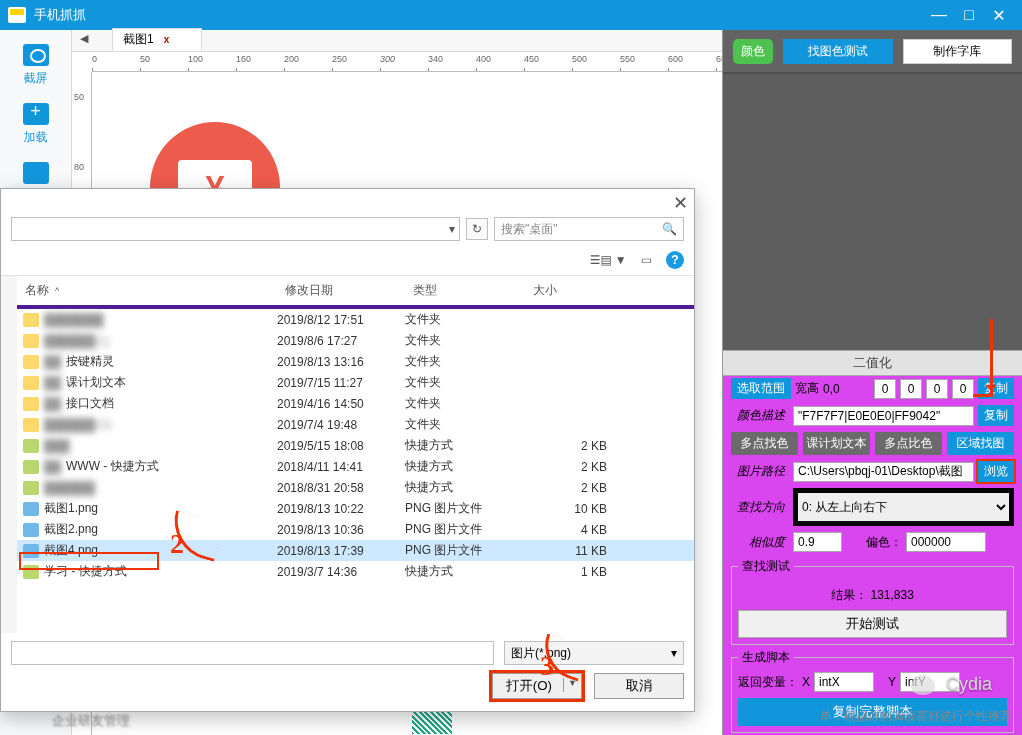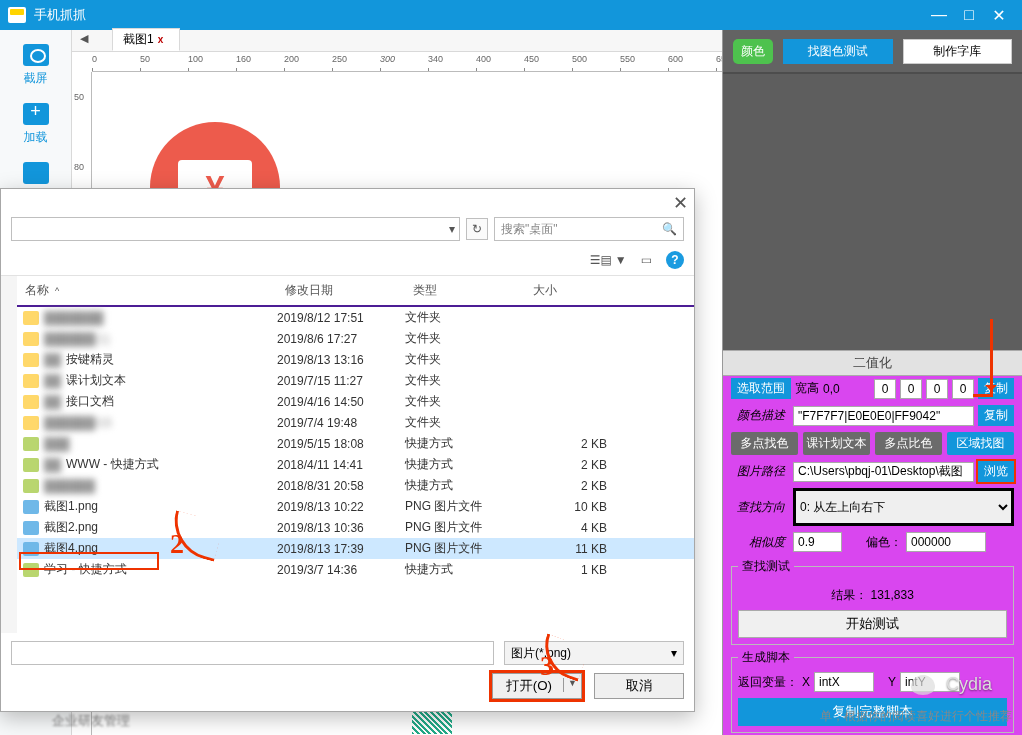--- a/index.html
+++ b/index.html
@@ -15,21 +15,21 @@
 
 .main { display: flex; height: calc(100% - 30px); background: #fff; }
 .left-tool { width: 72px; background: #f7f9fa; border-right: 1px solid #d9d9d9; padding-top: 6px; }
 .left-tool .tbtn { display:flex; flex-direction:column; align-items:center; padding: 8px 0; color:#1296db; cursor:pointer; font-size:12px; }
 .left-tool .tbtn .ic { width: 26px; height: 22px; background: #1296db; border-radius: 3px; margin-bottom: 4px; position:relative; }
 .left-tool .tbtn .ic.add::after { content:"+"; color:#fff; position:absolute; width:100%; text-align:center; font-size:18px; top:-2px;}
 .left-tool .tbtn .ic.cam::after { content:""; position:absolute; left:7px; top:5px; width:12px; height:10px; border:2px solid #fff; border-radius:50%; }
 
 .canvas-area { flex:1; position:relative; background:#fff; }
 .tab-strip { height: 22px; display:flex; align-items:flex-end; padding-left:40px; border-bottom:1px solid #d9d9d9; background:#f7f7f7;}
-.tab { padding: 2px 16px 2px 10px; background:#fff; border:1px solid #d9d9d9; border-bottom-color:#fff; font-size:12px; display:flex; align-items:center; gap:4px; position:relative;}
+.tab { padding: 2px 32px 2px 10px; background:#fff; border:1px solid #d9d9d9; border-bottom-color:#fff; font-size:12px; display:flex; align-items:center; gap:10px; position:relative;}
 .tab .tx { color:#b00; font-weight:bold; font-size:10px; cursor:pointer;}
 .tab-prev { position:absolute; left:8px; top:2px; font-size:11px; color:#555; }
 .ruler-h { height: 20px; border-bottom: 1px solid #bbb; position:relative; margin-left: 20px; background:#fff; font-size:9px; color:#666; white-space:nowrap; overflow:hidden;}
 .ruler-h span { position:absolute; top:2px; }
 .ruler-h span::before { content:""; position:absolute; left:0; top:14px; height:4px; width:1px; background:#888;}
 .ruler-v { position:absolute; left:0; top:42px; bottom:0; width:20px; border-right:1px solid #bbb; background:#fff; font-size:9px; color:#666; }
 .ruler-v span { position:absolute; left:2px; }
 .canvas-inner { position:absolute; left:20px; top:42px; right:0; bottom:0; overflow:hidden; }
 .img-mock { position:absolute; left:58px; top:50px; width:130px; height:130px; background:#ed5b4c; border-radius:50%; display:flex; align-items:center; justify-content:center;}
 .img-mock::before { content:""; position:absolute; left:28px; top:38px; width:74px; height:50px; background:#fff; border-radius:4px;}
@@ -46,21 +46,21 @@
 .rp-body { background:#d946ef; padding: 2px 8px; font-size:12px; }
 .rp-row { display:flex; align-items:center; gap:4px; margin-bottom:6px; }
 .rp-row label { min-width:54px; text-align:right; margin-right:4px;font-style:italic;}
 .rp-row input[type=text] { border:1px solid #a9a9a9; padding:1px 4px; font-size:12px; height:20px; }
 .rp-small-in { width:22px; text-align:center;}
 .rp-btn { background:#1296db; color:#fff; border:none; padding:2px 6px; font-size:12px; cursor:pointer;}
 .rp-tabset { display:flex; gap:5px; margin-bottom:6px;}
 .rp-tab { flex:1; background:#6b6b6b; color:#fff; text-align:center; padding:3px 0; cursor:pointer; font-size:12px; border-radius:2px;}
 .rp-tab.active { background:#1296db;}
 .rp-browse-row input { flex:1;}
-.rp-select { flex:1; border:3px solid #000000; height:38px; font-size:12px;}
+.rp-select { flex:1; border:5px solid #000000; height:38px; font-size:12px;}
 .rp-fieldset { border:1px solid #bbb; padding:6px; margin-top:4px;}
 .rp-fieldset legend { font-size:12px; padding:0 4px;}
 .rp-res { text-align:center; margin:6px 0;}
 .rp-wide-btn { width:100%; background:#f0f0f0; border:1px solid #aaa; padding:4px 0; cursor:pointer;}
 .rp-wide-btn.blue { background:#1296db; color:#fff; border-color:#1296db;}
 .rp-arrow-down { position:absolute; left:973px; top:319px; width:20px; height:78px; border-right:3px solid #e30; border-bottom:3px solid #e30; pointer-events:none; z-index:200;}
 .rp-arrow-down::after { content:""; position:absolute; right:-7px; bottom:-3px; border:6px solid transparent; border-top-color:#e30;}
 .rp-browse-highlight { outline:2px solid #e30;}
 
 
@@ -71,21 +71,21 @@
 .fd-breadcrumb { flex:1; border:1px solid #bfbfbf; height:24px; display:flex; align-items:center; justify-content:flex-end; padding:0 4px;}
 .fd-nav-btn { width:22px; height:22px; border:1px solid #bfbfbf; display:flex; align-items:center; justify-content:center; cursor:pointer; background:#fafafa; color:#555;}
 .fd-search { width:190px; border:1px solid #bfbfbf; height:24px; display:flex; align-items:center; padding:0 6px; color:#888;}
 .fd-search .sicon { margin-left:auto;}
 .fd-toolbar { display:flex; justify-content:flex-end; gap:14px; align-items:center; padding:4px 10px 6px 10px; border-bottom:1px solid #e2e2e2;}
 .fd-tbtn { display:flex; align-items:center; gap:3px; color:#555; cursor:pointer;}
 .fd-help { width:18px; height:18px; border-radius:50%; background:#1a9be0; color:#fff; display:flex; align-items:center; justify-content:center; font-size:12px; font-weight:bold;}
 .fd-body { flex:1; display:flex; overflow:hidden;}
 .fd-side { width:16px; background:#f5f5f5;}
 .fd-list { flex:1; overflow:auto;}
-.fd-header { display:flex; border-bottom:2px solid #4c1d95; color:#555; font-size:12px;}
+.fd-header { display:flex; border-bottom:4px solid #4c1d95; color:#555; font-size:12px;}
 .fd-header div { padding:6px 8px; display:flex; align-items:center; gap:6px;}
 .fd-header .srt { font-size:9px;}
 .col-name { width:260px;}
 .col-date { width:128px;}
 .col-type { width:120px;}
 .col-size { width:90px; text-align:right;}
 .fd-row { display:flex; align-items:center; font-size:12px; color:#333; height:21px; padding-left:0;}
 .fd-row .col-name { display:flex; align-items:center; gap:5px; padding-left:6px;}
 .fd-row.selected { background:#cde8ff;}
 .fd-row .col-size { text-align:right; padding-right:8px;}

